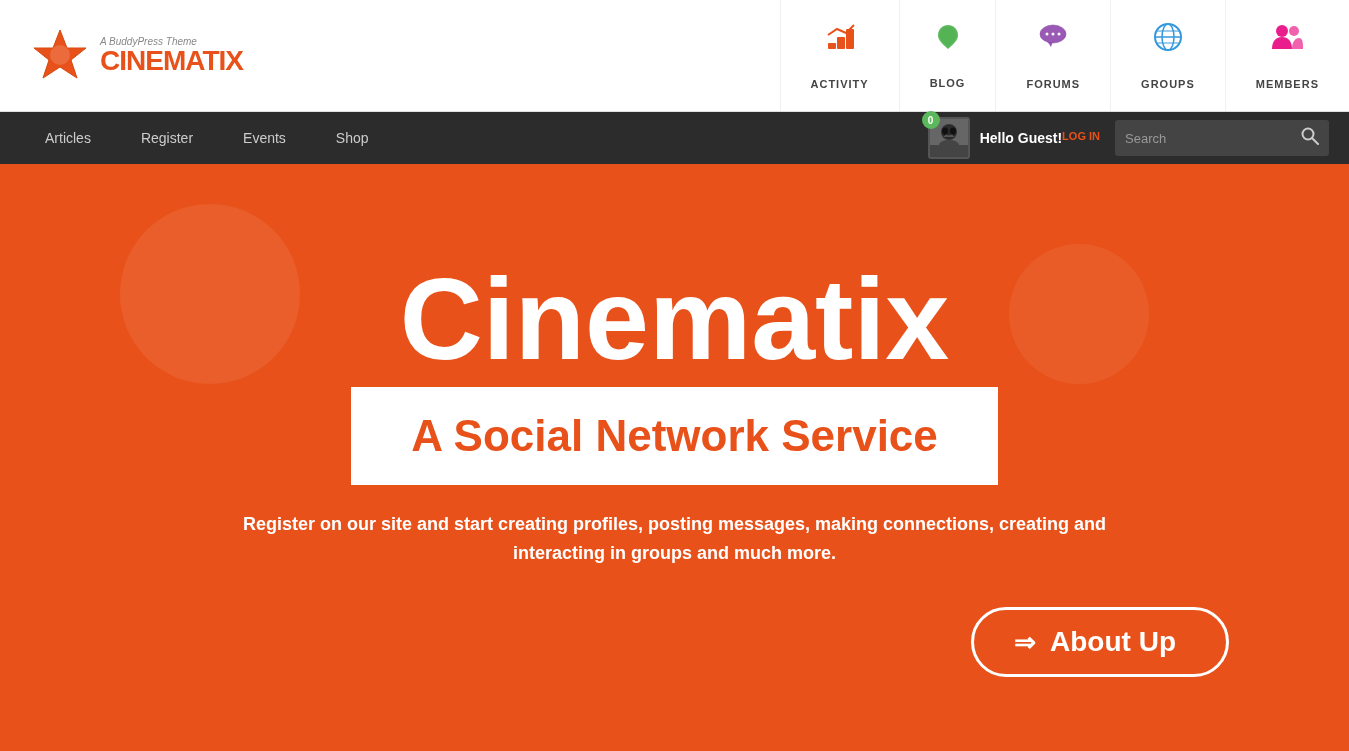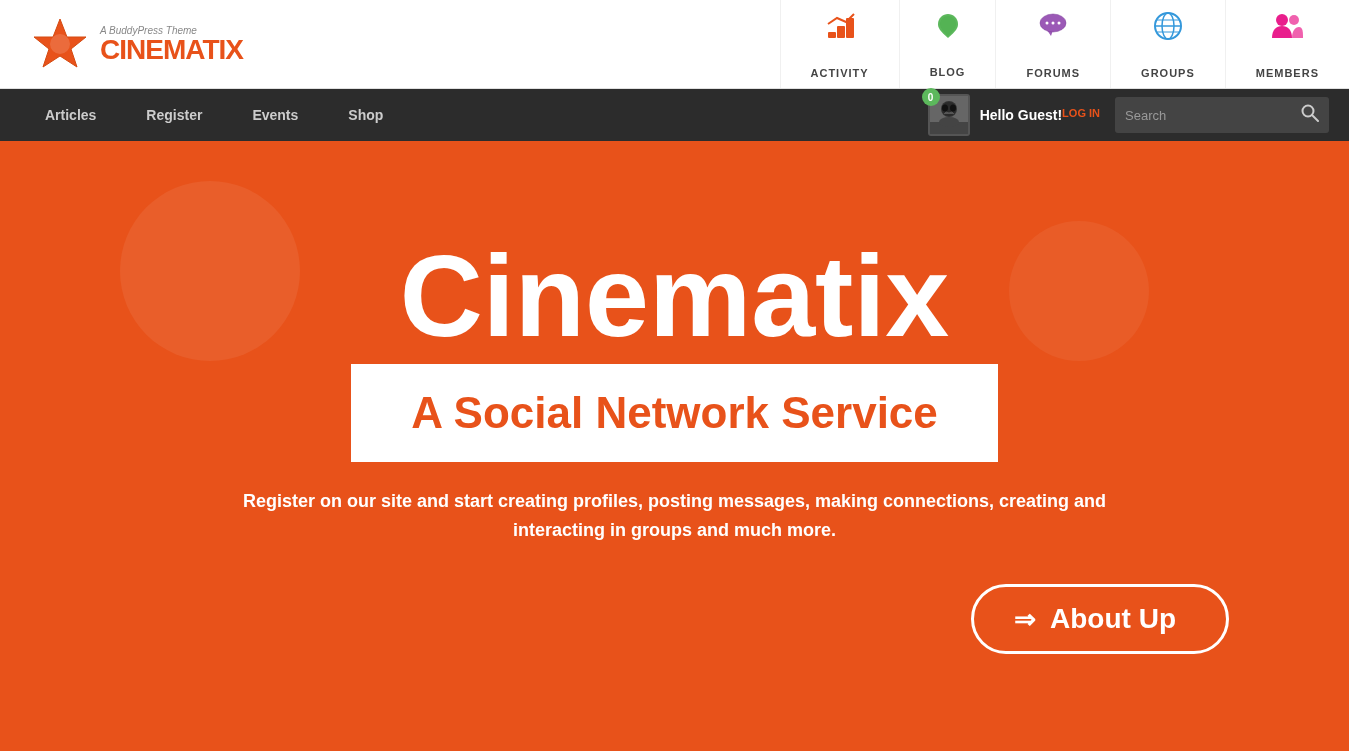--- a/index.html
+++ b/index.html
@@ -4,21 +4,21 @@
   <style>
     * { margin: 0; padding: 0; box-sizing: border-box; }
     body { font-family: Arial, sans-serif; width: 1349px; overflow-x: hidden; }
 
     
     .top-nav {
       background: #fff;
       display: flex;
       align-items: stretch;
       border-bottom: 1px solid #e0e0e0;
-      height: 89px;
+      height: 112px;
     }
     .logo-area {
       display: flex;
       align-items: center;
       padding: 0 30px;
       min-width: 260px;
     }
     .logo-icon {
       width: 60px;
       height: 55px;
@@ -84,21 +84,21 @@
       padding: 0 20px;
     }
     .sec-nav-links {
       display: flex;
       align-items: center;
       flex: 1;
     }
     .sec-nav-item {
       color: #ccc;
       font-size: 14px;
-      font-weight: 700;
+      font-weight: 400;
       padding: 0 25px;
       cursor: pointer;
       height: 64px;
       display: flex;
       align-items: center;
     }
 
     .user-area {
       display: flex;
       align-items: center;

